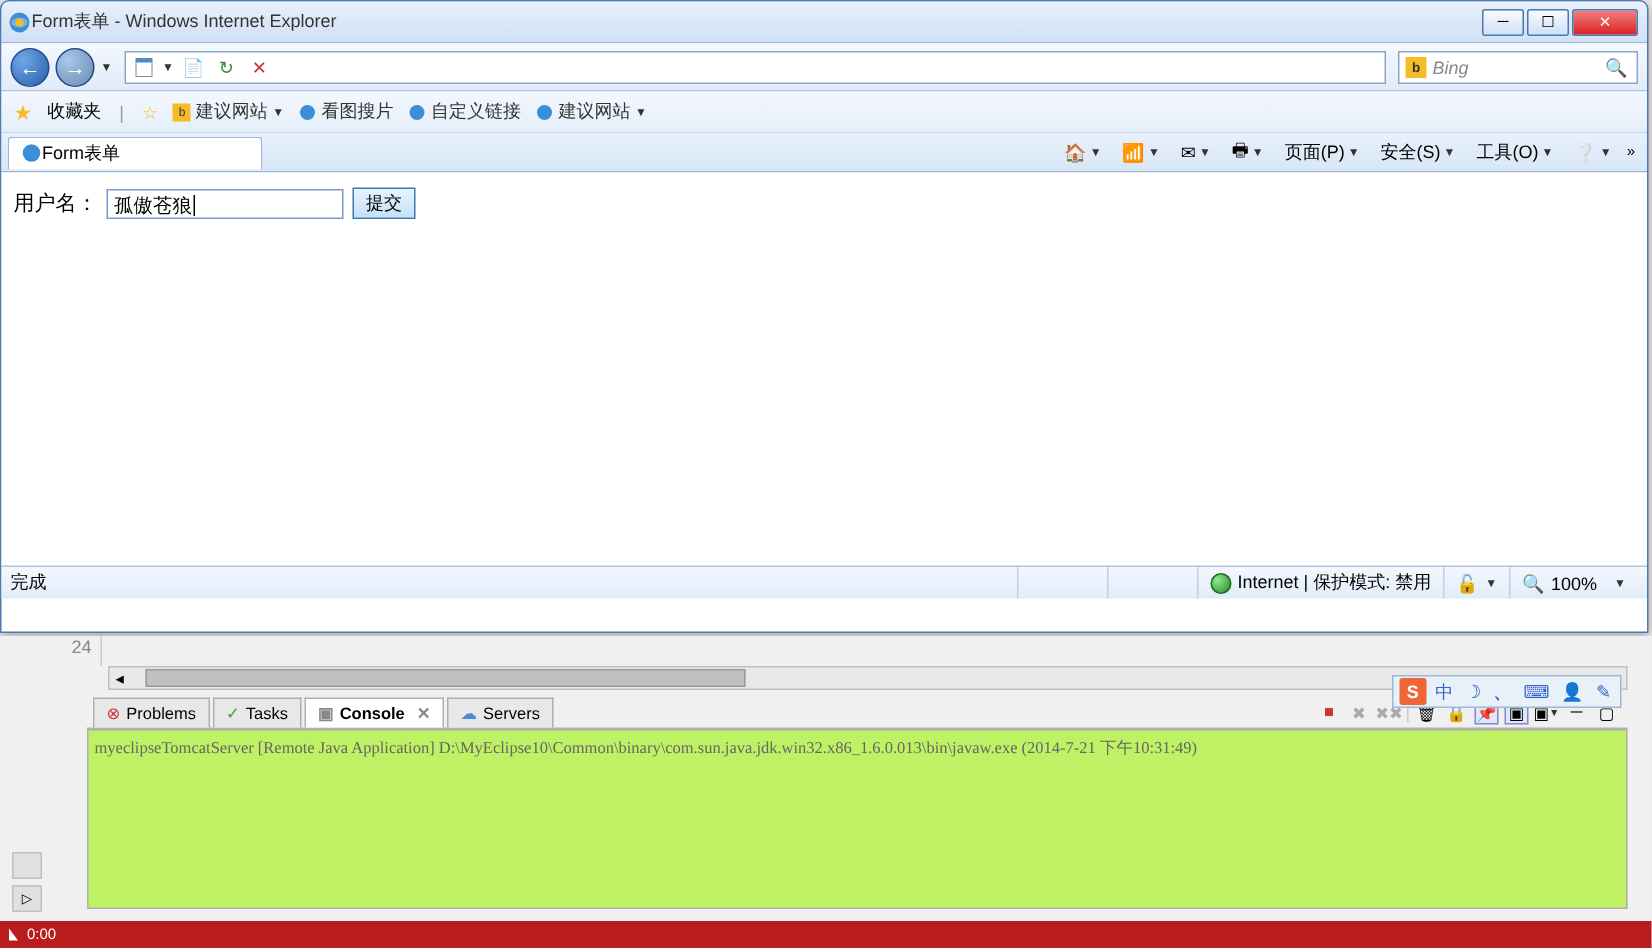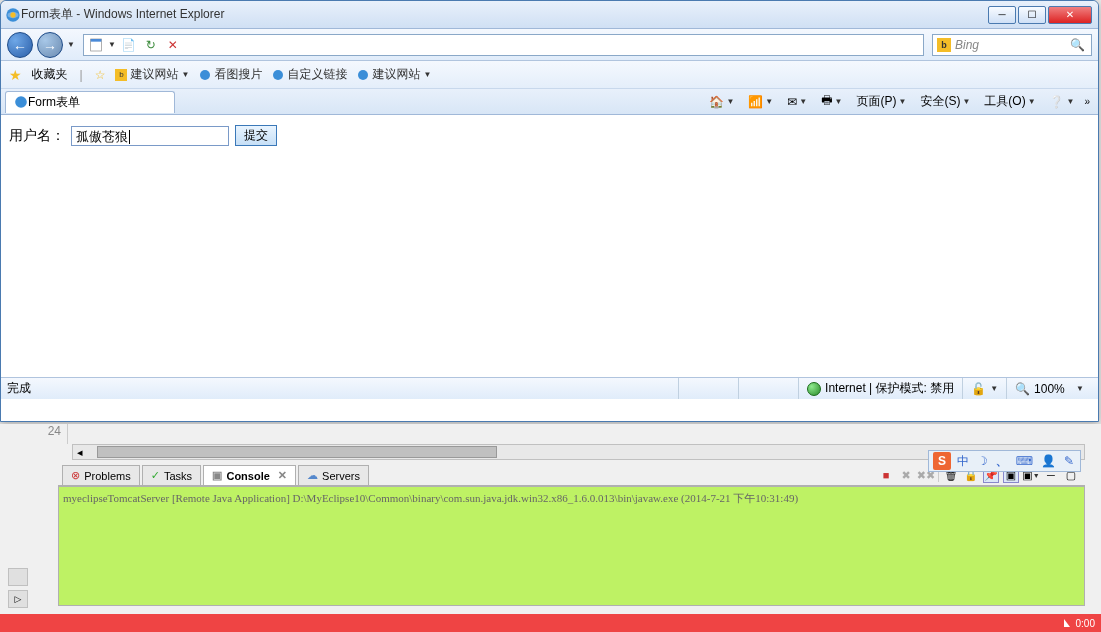--- a/index.html
+++ b/index.html
@@ -63,21 +63,21 @@
 .tabs2 .right { margin-left:auto; display:flex; gap:4px; padding-right:6px; align-items:center; padding-bottom:2px;}
 .tabs2 .right .ico { width:16px; height:16px; display:flex; align-items:center; justify-content:center; font-size:11px;}
 
 .console { position:absolute; left:58px; top:62px; right:16px; bottom:8px; background:#bef264; border:1px solid #b0b0b0; padding:2px 4px; font-family:monospace; font-size:11px; color:#333; overflow:hidden;}
 .console .hdr { color:#666; font-family:"Segoe UI"; font-size:11px; padding:2px 0;}
 
 .leftgutter { position:absolute; left:0; top:0; width:56px; bottom:0; background:#f0f0f0;}
 .leftgutter .ico { width:20px; height:18px; margin:2px 4px; background:#e0e0e0; border:1px solid #c0c0c0;}
 
 
-.taskbar { position:absolute; bottom:0; left:0; right:0; height:18px; background:#ef4444; color:#fff; display:flex; align-items:center; justify-content:flex-end; padding:0 6px; font-size:10px;}
+.taskbar { position:absolute; bottom:0; left:0; right:0; height:18px; background:#b91c1c; color:#fff; display:flex; align-items:center; padding:0 6px; font-size:10px;}
 .taskbar .time { display:flex; align-items:center; gap:2px;}
 .taskbar .tri { width:0; height:0; border-left:0 solid transparent; border-right:6px solid transparent; border-bottom:8px solid #fff; margin-right:4px;}
 
 
 .ime { position:absolute; top:450px; right:20px; height:22px; background:#e8f0f8; border:1px solid #a0b8d8; display:flex; align-items:center; gap:4px; padding:0 4px; font-size:12px;}
 .ime .s { width:18px; height:18px; background:#e63; color:#fff; display:flex; align-items:center; justify-content:center; font-weight:bold; border-radius:2px;}
 .ime span { padding:0 2px;}
 
 svg.ie { width:16px; height:16px;}
 .caret-ib { display:inline-block; width:1px; height:14px; background:#000; vertical-align:middle; margin-left:1px;}

